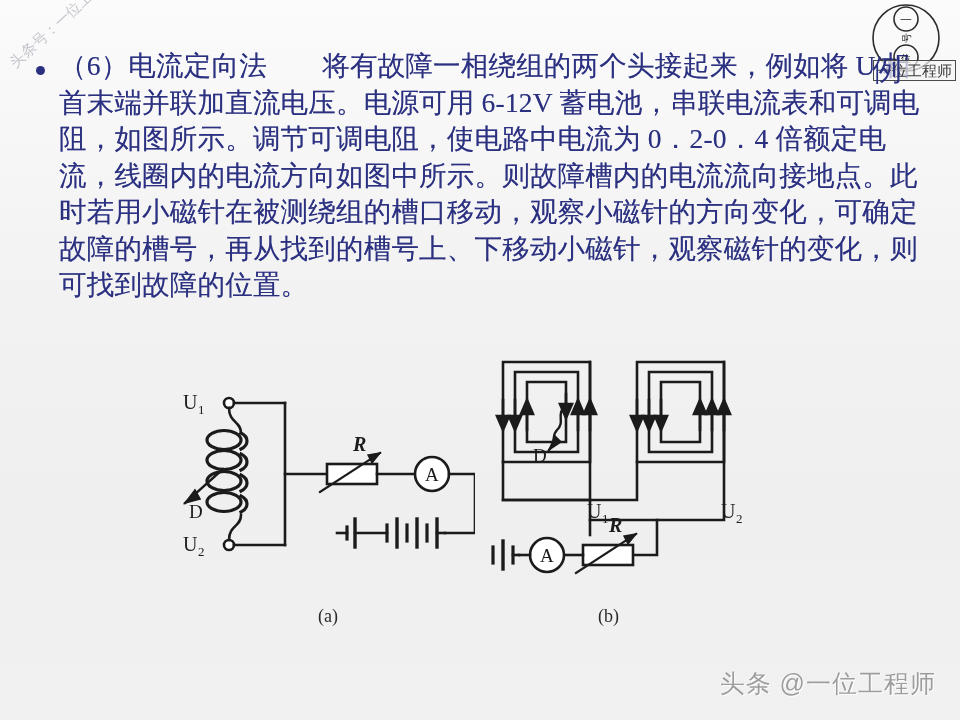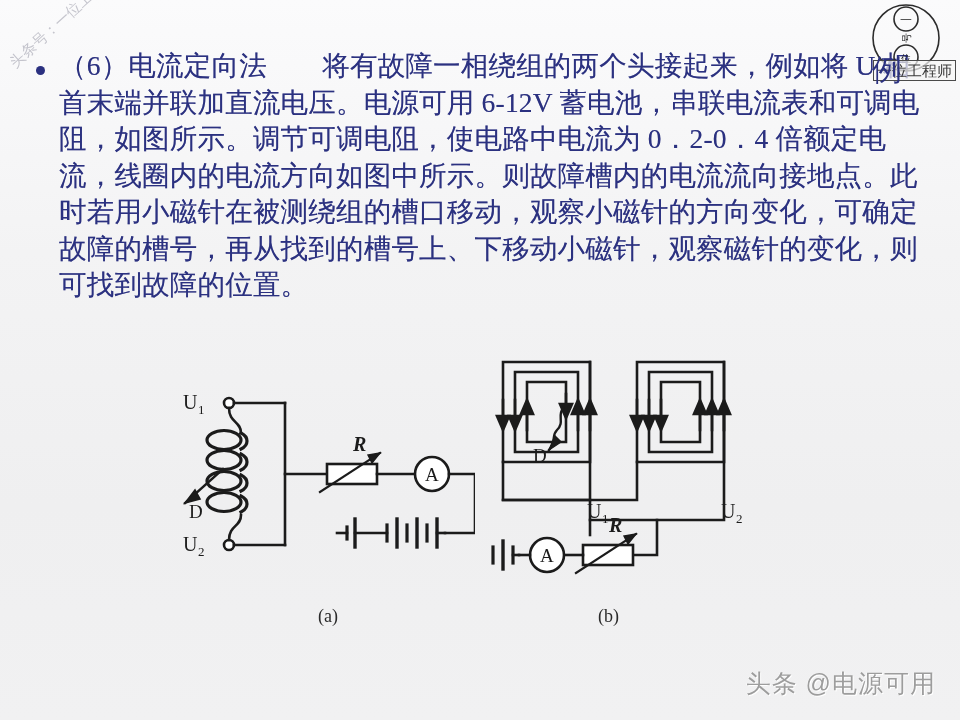--- a/index.html
+++ b/index.html
@@ -291,21 +291,21 @@
       <text x="48" y="112" font-size="19">D</text>
       <text x="124" y="182" font-size="20" font-style="italic" font-weight="bold">R</text>
       <text x="55" y="212" font-size="19">A</text>
     </svg>
   </div>
 
   <div class="fig-label" id="fig-a-label">(a)</div>
   <div class="fig-label" id="fig-b-label">(b)</div>
 
   <div id="wm-diagonal">头条号：一位工程师</div>
-  <div id="wm-bottom">头条 @电源可用</div>
+  <div id="wm-bottom">头条 @一位工程师</div>
 
   <svg id="corner-logo" viewBox="0 0 108 88" xmlns="http://www.w3.org/2000/svg">
     <circle cx="58" cy="36" r="33" fill="none" stroke="#2c2c2c" stroke-width="1.6"></circle>
     <circle cx="58" cy="17" r="12" fill="none" stroke="#2c2c2c" stroke-width="1.6"></circle>
     <circle cx="58" cy="55" r="12" fill="none" stroke="#2c2c2c" stroke-width="1.6"></circle>
     <text x="58" y="22" font-size="12" text-anchor="middle" fill="#2c2c2c" font-family="Liberation Sans, DejaVu Sans, sans-serif">一</text>
     <text x="58" y="60" font-size="10" text-anchor="middle" fill="#2c2c2c" font-family="Liberation Sans, DejaVu Sans, sans-serif">位</text>
     <text x="58" y="40" font-size="10" text-anchor="middle" fill="#2c2c2c" transform="rotate(-90 58 36)" font-family="Liberation Sans, DejaVu Sans, sans-serif">号</text>
   </svg>
   <div id="logo-name-box">一位工程师</div>

